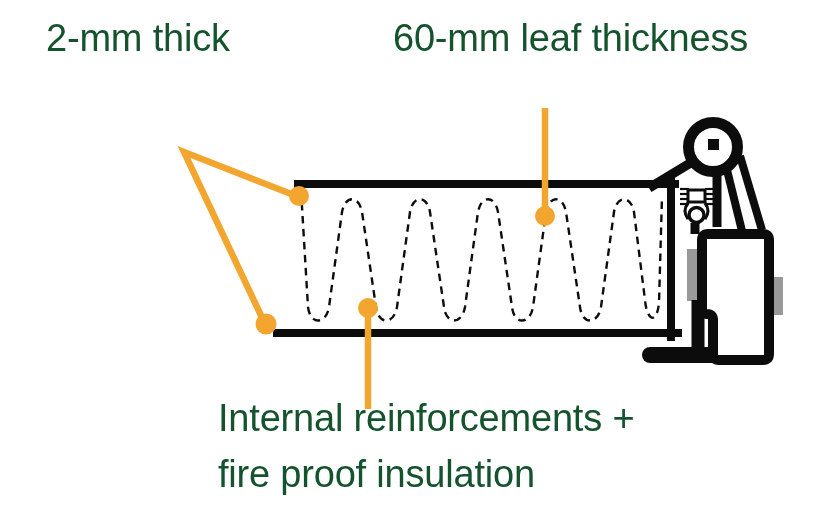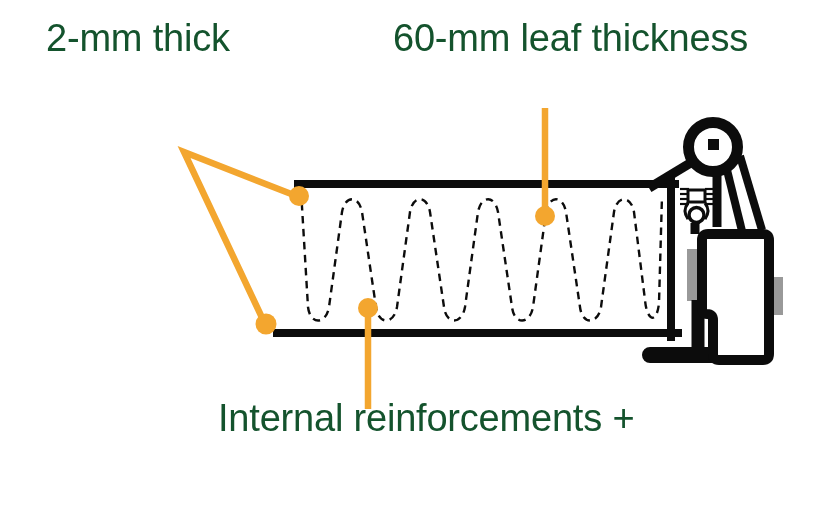--- a/index.html
+++ b/index.html
@@ -101,15 +101,16 @@
   <div class="label" style="left:46px;top:10px;">
     <span>2-mm thick</span>
   </div>
 
   <div class="label" style="left:357px;top:10px;margin-left:36px;">
     <span>60-mm leaf thickness</span>
   </div>
 
   <div class="label" style="left:218px;top:390px;">
     <span>Internal reinforcements +</span>
+    <span>fire proof insulation</span>
   </div>
 
 </div>
 
 </body></html>

